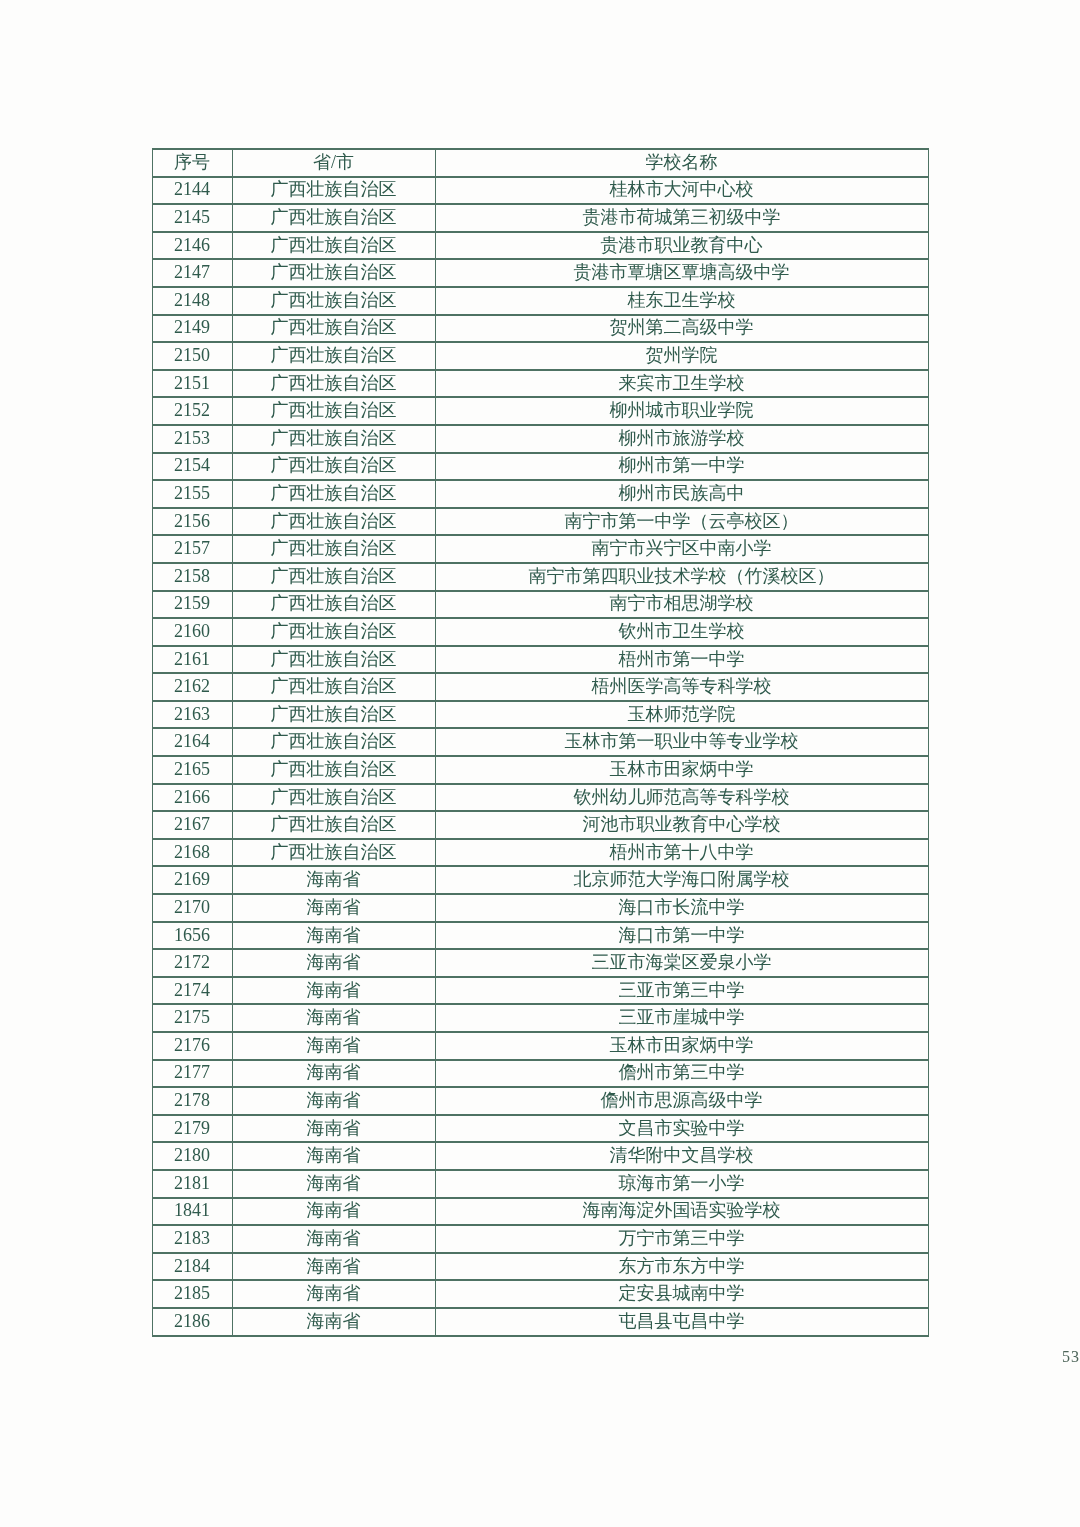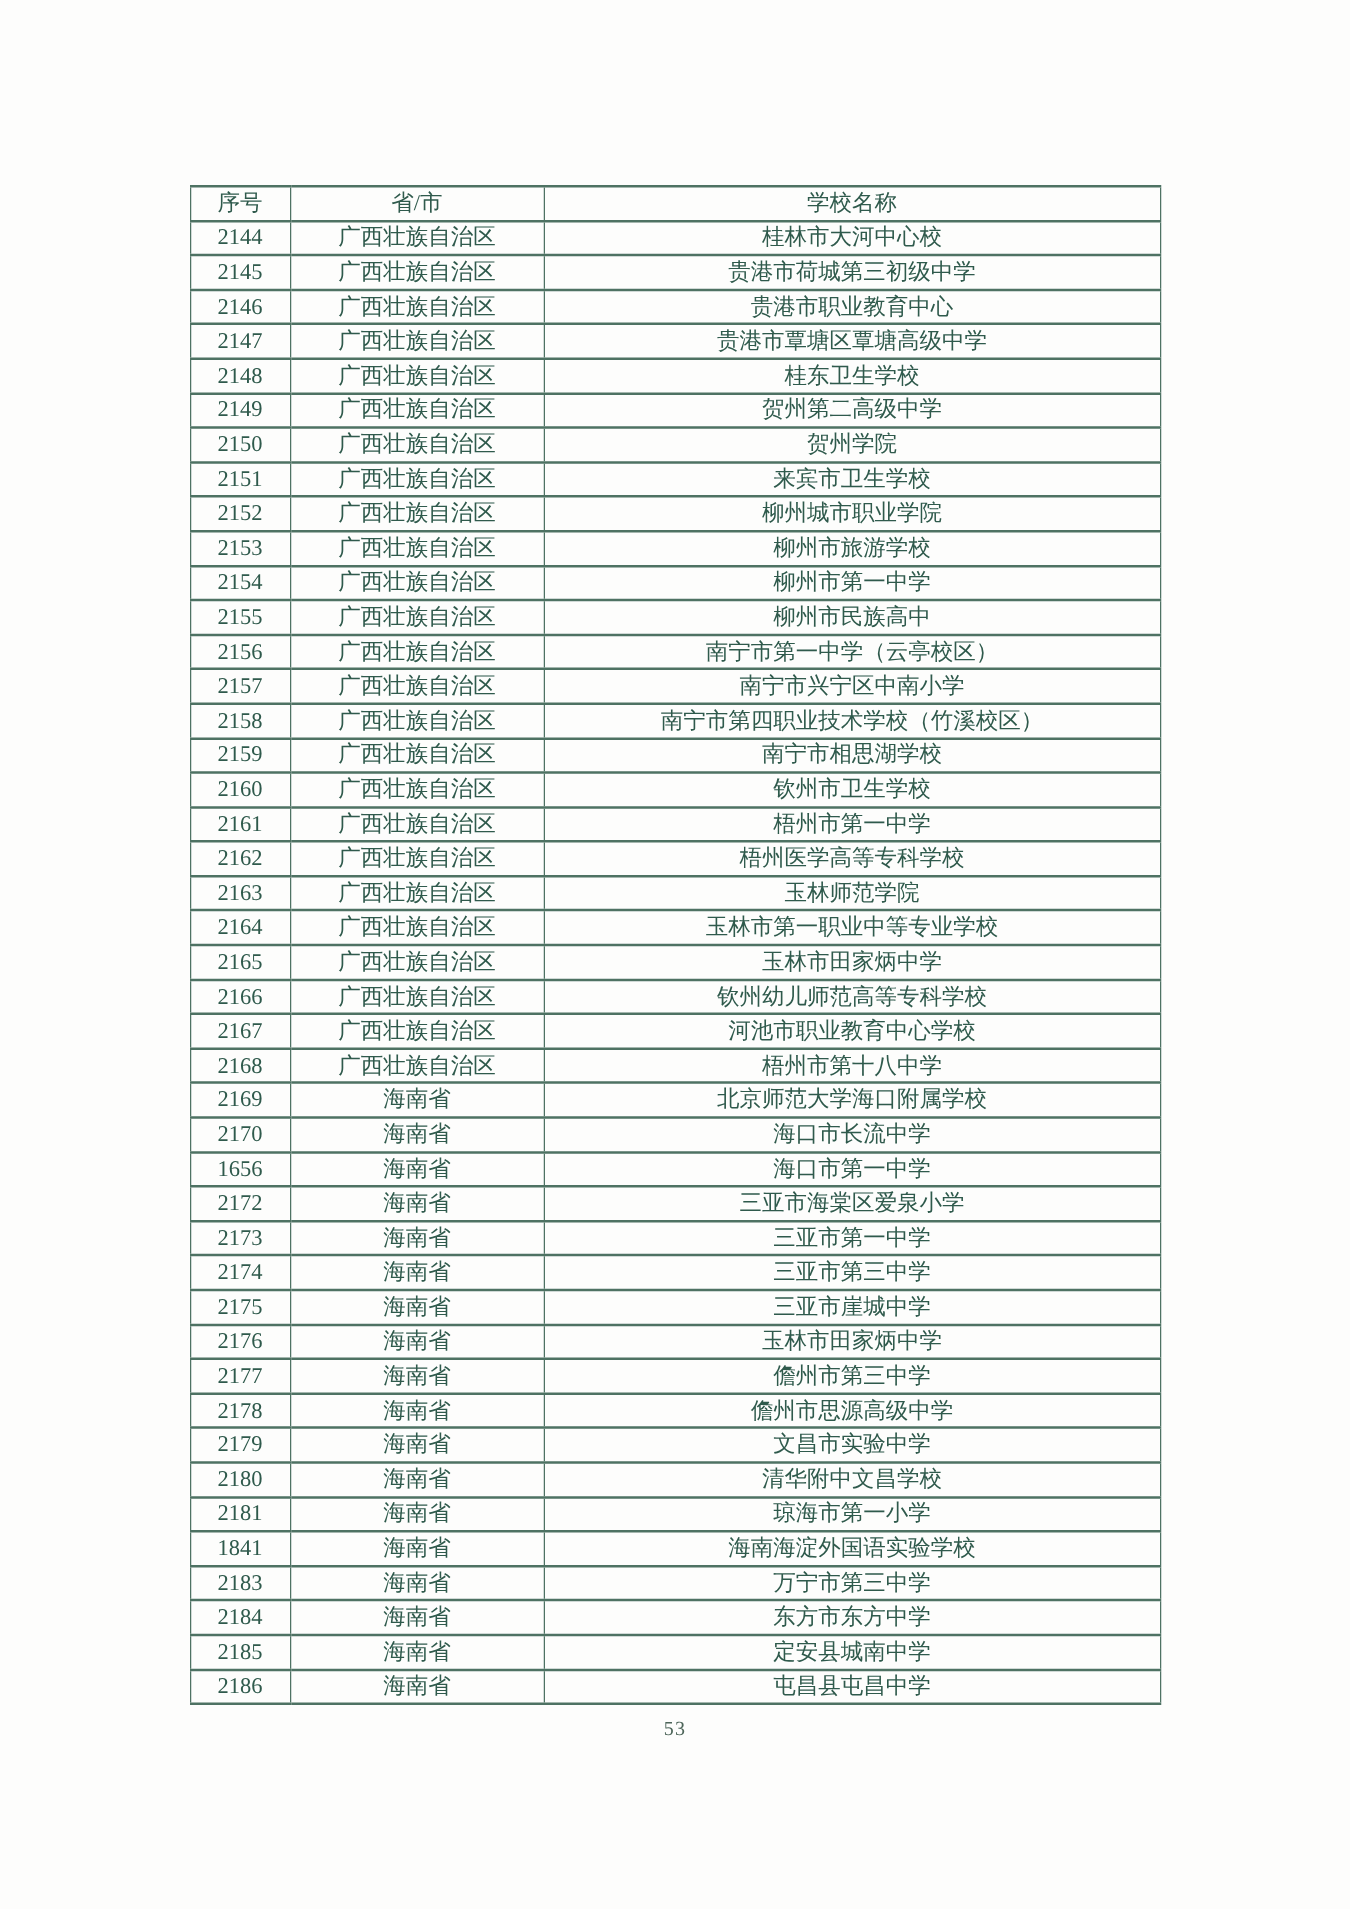--- a/index.html
+++ b/index.html
@@ -41,21 +41,21 @@
     line-height: 1.1;
     font-weight: normal;
     white-space: nowrap;
     overflow: hidden;
   }
   col.c-index  { width: 80px; }
   col.c-prov   { width: 203px; }
   col.c-school { width: 493px; }
   .page-number {
     margin-top: 11px;
-    text-align: center;
+    text-align: right;
     font-size: 16px;
     color: #4d6559;
     letter-spacing: 1px;
   }
 </style>
 </head>
 <body>
 
 <div class="page">
 
@@ -212,25 +212,20 @@
           <td>1656</td>
           <td>海南省</td>
           <td>海口市第一中学</td>
         </tr>
         <tr>
           <td>2172</td>
           <td>海南省</td>
           <td>三亚市海棠区爱泉小学</td>
         </tr>
         <tr>
-          <td>2173</td>
-          <td>海南省</td>
-          <td>三亚市第一中学</td>
-        </tr>
-        <tr>
           <td>2174</td>
           <td>海南省</td>
           <td>三亚市第三中学</td>
         </tr>
         <tr>
           <td>2175</td>
           <td>海南省</td>
           <td>三亚市崖城中学</td>
         </tr>
         <tr>

